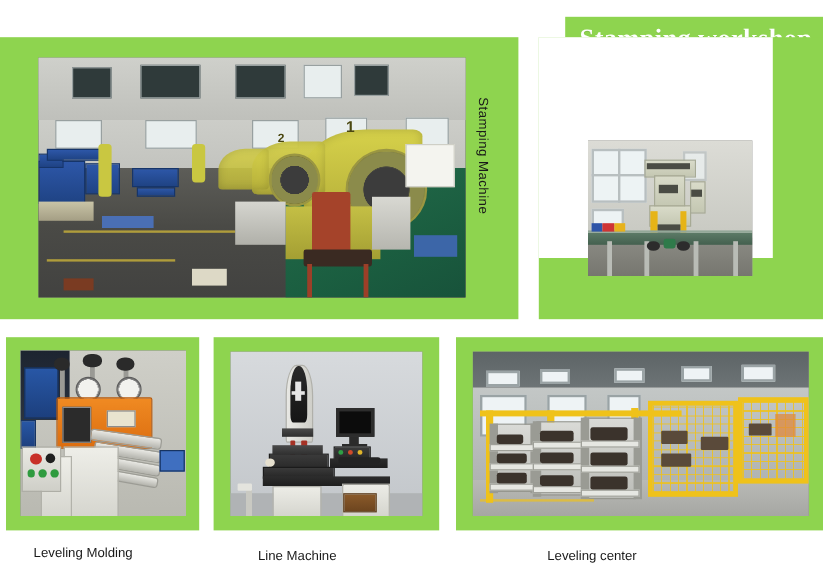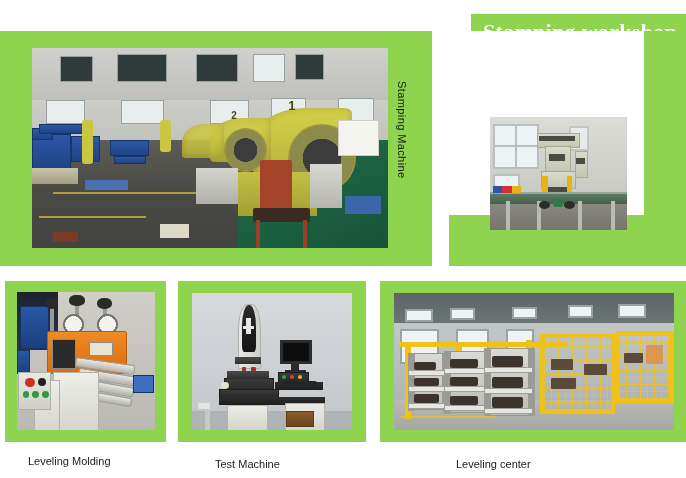--- a/index.html
+++ b/index.html
@@ -563,21 +563,21 @@
         <div class="tm-desk" style="left:17%;top:76%;width:66%;height:6%;"></div>
 
         <div class="tm-cab" style="left:22%;top:82%;width:24%;height:18%;"></div>
         <div class="tm-cab" style="left:58%;top:80%;width:24%;height:20%;"></div>
         <div class="tm-wood" style="left:59%;top:86%;width:16%;height:10%;"></div>
         <div class="tm-leg" style="left:8%;top:84%;height:16%;"></div>
         <div class="tm-tiny" style="left:4%;top:80%;width:7%;height:5%;background:#e4e4de;border-radius:1px;"></div>
       </div>
     </div>
   </div>
-  <div class="caption cap2">Test Machine</div>
+  <div class="caption cap2">Line Machine</div>
 
   <div class="panel-b panel-b3">
     <div class="photo-b photo-b3">
       <div class="ph">
         <div class="mc-wall"></div>
         <div class="mc-wall2"></div>
         <div class="mc-floor"></div>
 
         <div class="mc-window" style="left:4%;top:12%;width:10%;height:9%;"></div>
         <div class="mc-window" style="left:20%;top:11%;width:9%;height:9%;"></div>

